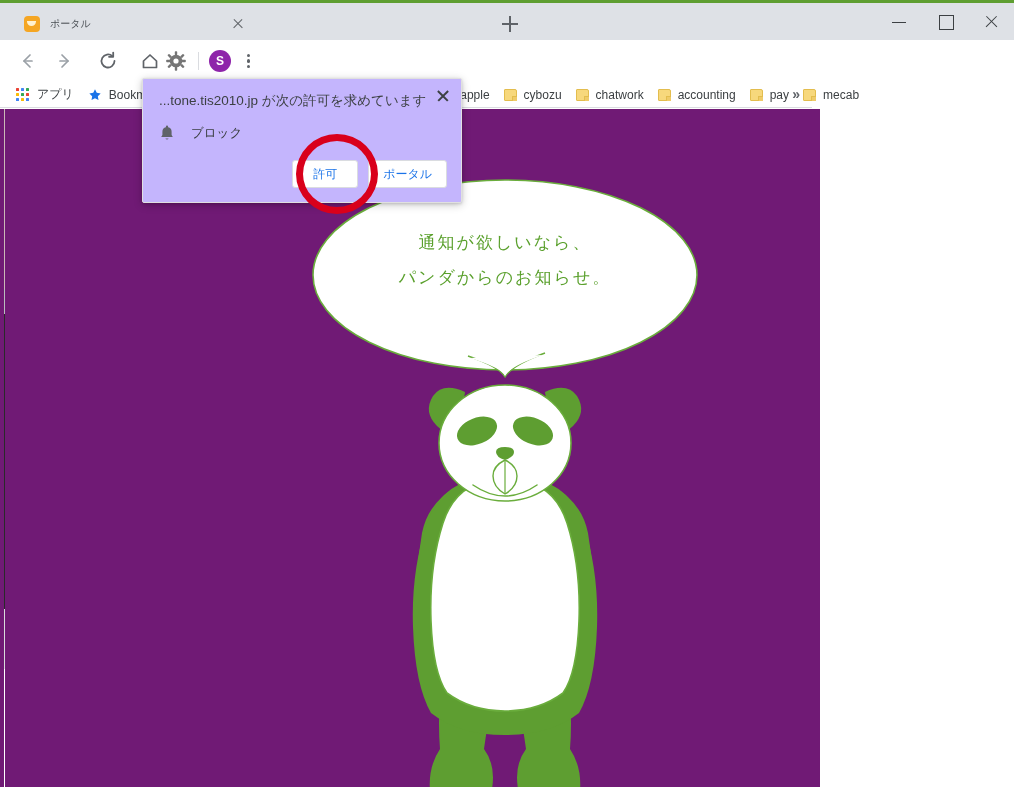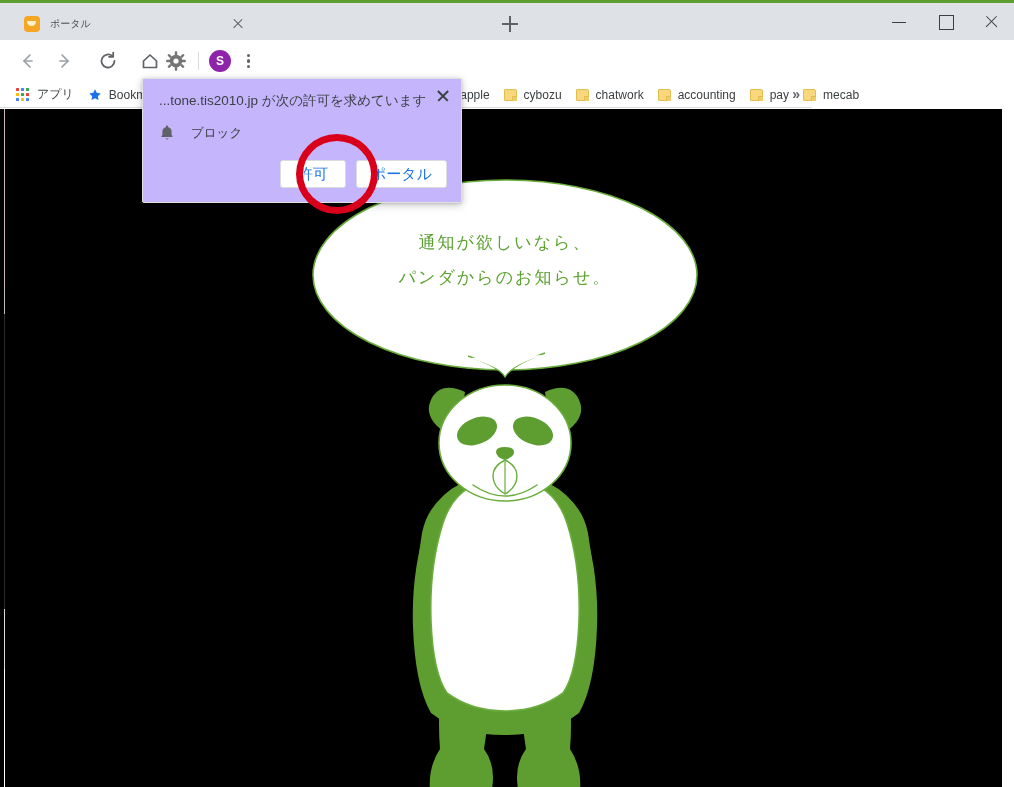--- a/index.html
+++ b/index.html
@@ -186,22 +186,22 @@
     border-left: 1px solid #e3bd4e; border-top: 1px solid #e3bd4e;
   }
   .bm-overflow {
     position: absolute; right: 12px; top: 4px;
     font-size: 14px; color: #5f6368; font-weight: bold;
   }
 
   
   .page {
     position: absolute; left: 0; top: 109px;
-    width: 1002px; height: 678px;
-    background: #000000; overflow: hidden;
+    width: 820px; height: 678px;
+    background: #701a75; overflow: hidden;
   }
   .page-left-border {
     position: absolute; left: 4px; top: 109px;
     width: 1px; height: 678px;
     background: linear-gradient(to bottom,
        #cbb7b7 0px, #cbb7b7 180px,
        #b9bcbe 180px, #b9bcbe 205px,
        #2a2a2a 205px, #2a2a2a 500px,
        #d9dbdc 500px, #d9dbdc 560px,
        #ffffff 560px, #ffffff 678px);
@@ -241,21 +241,21 @@
   .perm-perm-label { font-size: 12.5px; color: #3c4043; }
   .perm-buttons {
     position: absolute; right: 14px; bottom: 14px;
     display: flex; gap: 10px;
   }
   .perm-btn {
     min-width: 66px; height: 28px;
     border: 1px solid #dadce0; border-radius: 3px;
     background: #fff;
     display: flex; align-items: center; justify-content: center;
-    font-size: 15px; color: #1a73e8; padding: 0 14px; font-family: Liberation Mono, monospace;
+    font-size: 12px; color: #1a73e8; padding: 0 14px; font-family: Liberation Mono, monospace;
   }
 
   
   .red-circle {
     position: absolute; left: 296px; top: 134px;
     width: 82px; height: 80px;
     border: 7px solid #d9001b;
     border-radius: 50%;
     z-index: 60;
     pointer-events: none;

